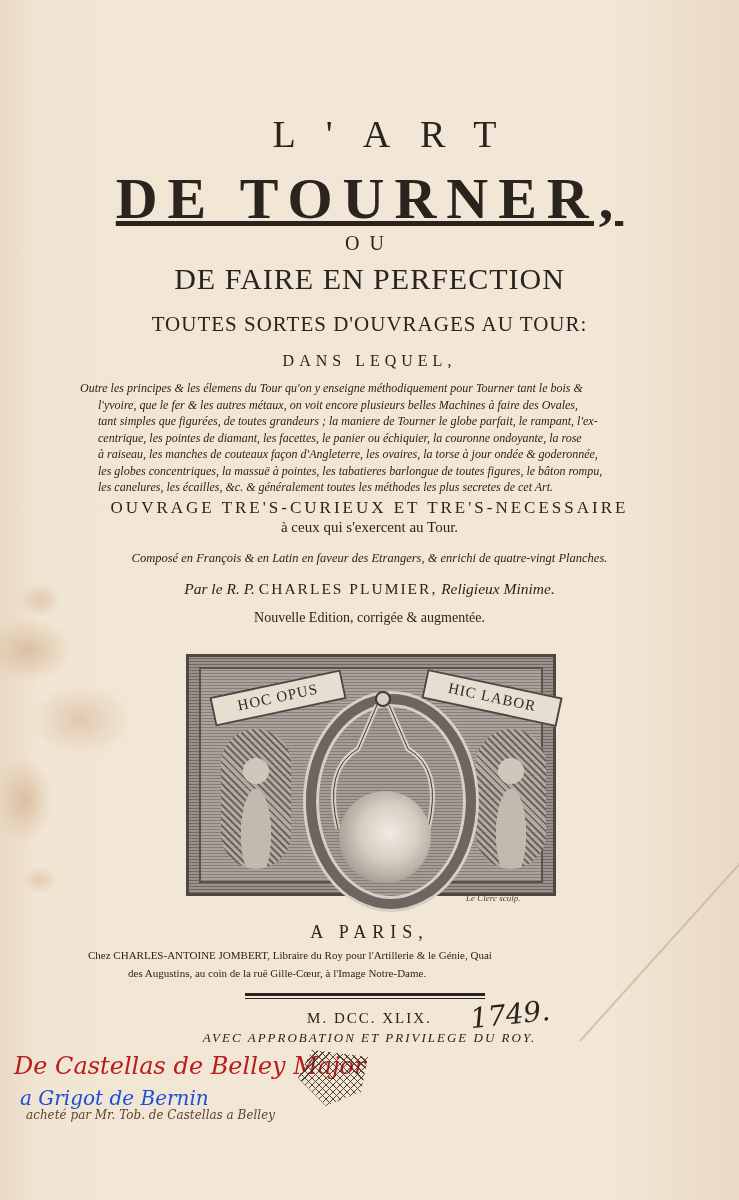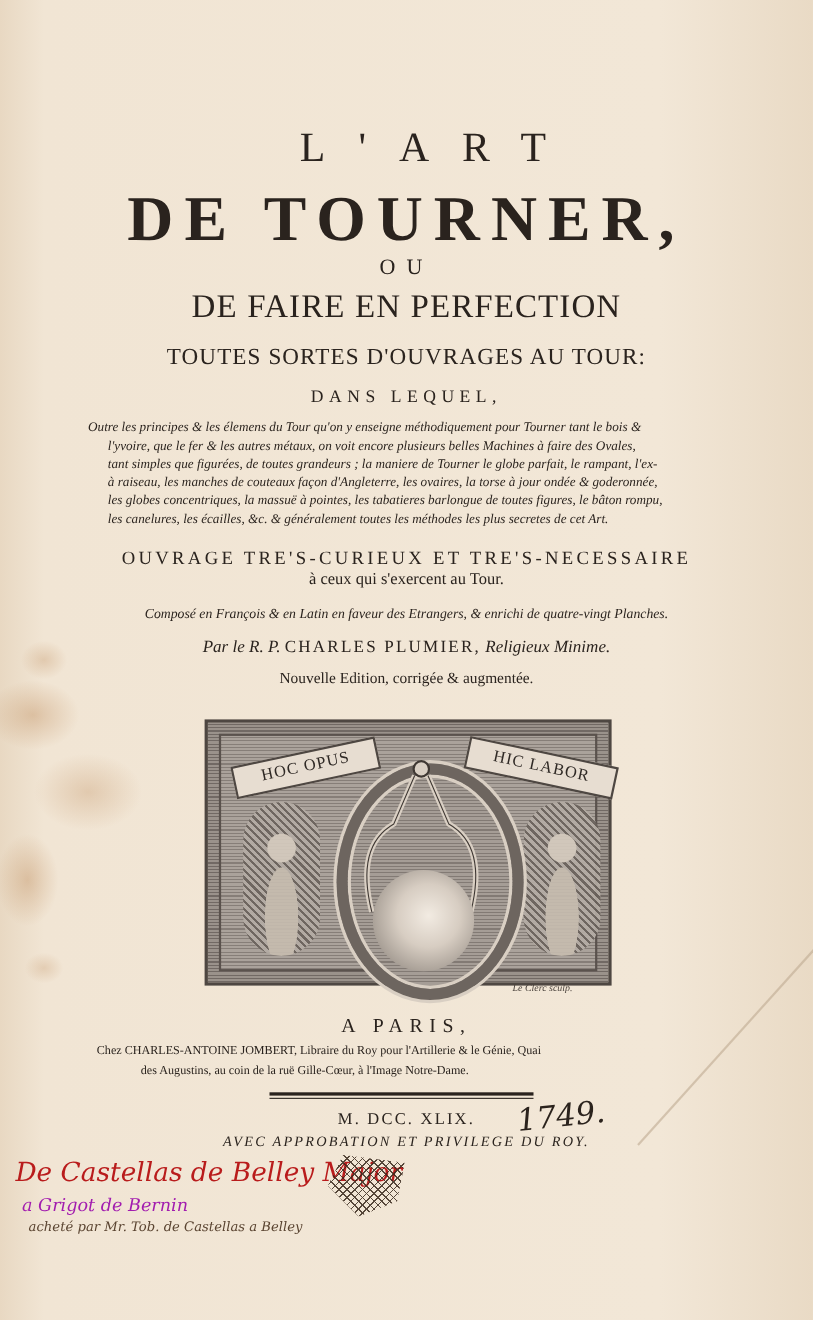--- a/index.html
+++ b/index.html
@@ -19,21 +19,21 @@
         radial-gradient(ellipse 30px 25px at 40px 600px, rgba(196,150,105,0.35), transparent 70%),
         radial-gradient(ellipse 25px 20px at 40px 880px, rgba(196,150,105,0.3), transparent 70%),
         linear-gradient(90deg, #e8d8c2 0px, #f1e5d4 40px, #f2e7d7 600px, #e9dac5 739px);
     }
     .fold {
       position: absolute; left: 580px; top: 1040px; width: 260px; height: 2px;
       background: rgba(190,170,145,0.6); transform: rotate(-48deg); transform-origin: left;
     }
     .c { position: absolute; left: 0; width: 739px; text-align: center; white-space: nowrap; }
     .t1 { top: 112px; font-size: 38px; letter-spacing: 30px; padding-left: 30px; }
-    .t2 { top: 165px; font-size: 58px; letter-spacing: 10px; font-weight: bold; }
+    .t2 { top: 165px; font-size: 58px; letter-spacing: 10px; font-weight: bold; text-decoration: underline; }
     .t3 { top: 232px; font-size: 20px; letter-spacing: 10px; }
     .t4 { top: 262px; font-size: 30px; letter-spacing: 1px; }
     .t5 { top: 312px; font-size: 21px; letter-spacing: 1px; }
     .t6 { top: 352px; font-size: 16px; letter-spacing: 5px; }
     .para {
       position: absolute; left: 80px; width: 580px; top: 380px;
       font-style: italic; font-size: 12px; line-height: 16.5px; text-align: justify;
     }
     .para span { display: block; }
     .para span.ind { padding-left: 18px; }
@@ -91,21 +91,21 @@
     .t13 { top: 1010px; font-size: 15px; letter-spacing: 2px; left: 0; }
     .hand-year {
       position: absolute; left: 470px; top: 998px; font-size: 28px; font-style: italic;
       font-family: "DejaVu Serif", serif; color: #2b231d; transform: rotate(-6deg);
     }
     .t14 { top: 1030px; font-size: 13px; font-style: italic; letter-spacing: 2px; }
     .hand {
       position: absolute; font-style: italic; color: #b91c1c; font-family: "DejaVu Serif", serif;
     }
     .h1 { left: 14px; top: 1052px; font-size: 24px; }
-    .h2 { left: 20px; top: 1086px; font-size: 16px; color: #a21caf; }
+    .h2 { left: 20px; top: 1086px; font-size: 20px; color: #1d4ed8; }
     .h3 { left: 26px; top: 1108px; font-size: 12px; color: #5a4431; }
     .flourish {
       position: absolute; left: 298px; top: 1050px; width: 70px; height: 70px;
       background:
         repeating-linear-gradient(45deg, transparent 0 4px, #3a2a1e 4px 5px),
         repeating-linear-gradient(-45deg, transparent 0 4px, #3a2a1e 4px 5px);
       clip-path: polygon(20% 0, 100% 10%, 90% 60%, 40% 80%, 0 40%);
       opacity: 0.85;
     }
   </style>
@@ -119,20 +119,21 @@
 <div class="c t2">DE TOURNER,</div>
 <div class="c t3">OU</div>
 <div class="c t4">DE FAIRE EN PERFECTION</div>
 <div class="c t5">TOUTES SORTES D'OUVRAGES AU TOUR:</div>
 <div class="c t6">DANS LEQUEL,</div>
 
 <div class="para">
   <span>Outre les principes &amp; les élemens du Tour qu'on y enseigne méthodiquement pour Tourner tant le bois &amp;</span>
   <span class="ind">l'yvoire, que le fer &amp; les autres métaux, on voit encore plusieurs belles Machines à faire des Ovales,</span>
   <span class="ind">tant simples que figurées, de toutes grandeurs ; la maniere de Tourner le globe parfait, le rampant, l'ex-</span>
+  <span class="ind">centrique, les pointes de diamant, les facettes, le panier ou échiquier, la couronne ondoyante, la rose</span>
   <span class="ind">à raiseau, les manches de couteaux façon d'Angleterre, les ovaires, la torse à jour ondée &amp; goderonnée,</span>
   <span class="ind">les globes concentriques, la massuë à pointes, les tabatieres barlongue de toutes figures, le bâton rompu,</span>
   <span class="ind">les canelures, les écailles, &amp;c. &amp; généralement toutes les méthodes les plus secretes de cet Art.</span>
 </div>
 
 <div class="c t7">OUVRAGE TRE'S-CURIEUX ET TRE'S-NECESSAIRE</div>
 <div class="c t8">à ceux qui s'exercent au Tour.</div>
 <div class="c t9">Composé en François &amp; en Latin en faveur des Etrangers, &amp; enrichi de quatre-vingt Planches.</div>
 <div class="c t10">
   <span class="it">Par le R. P.</span>

